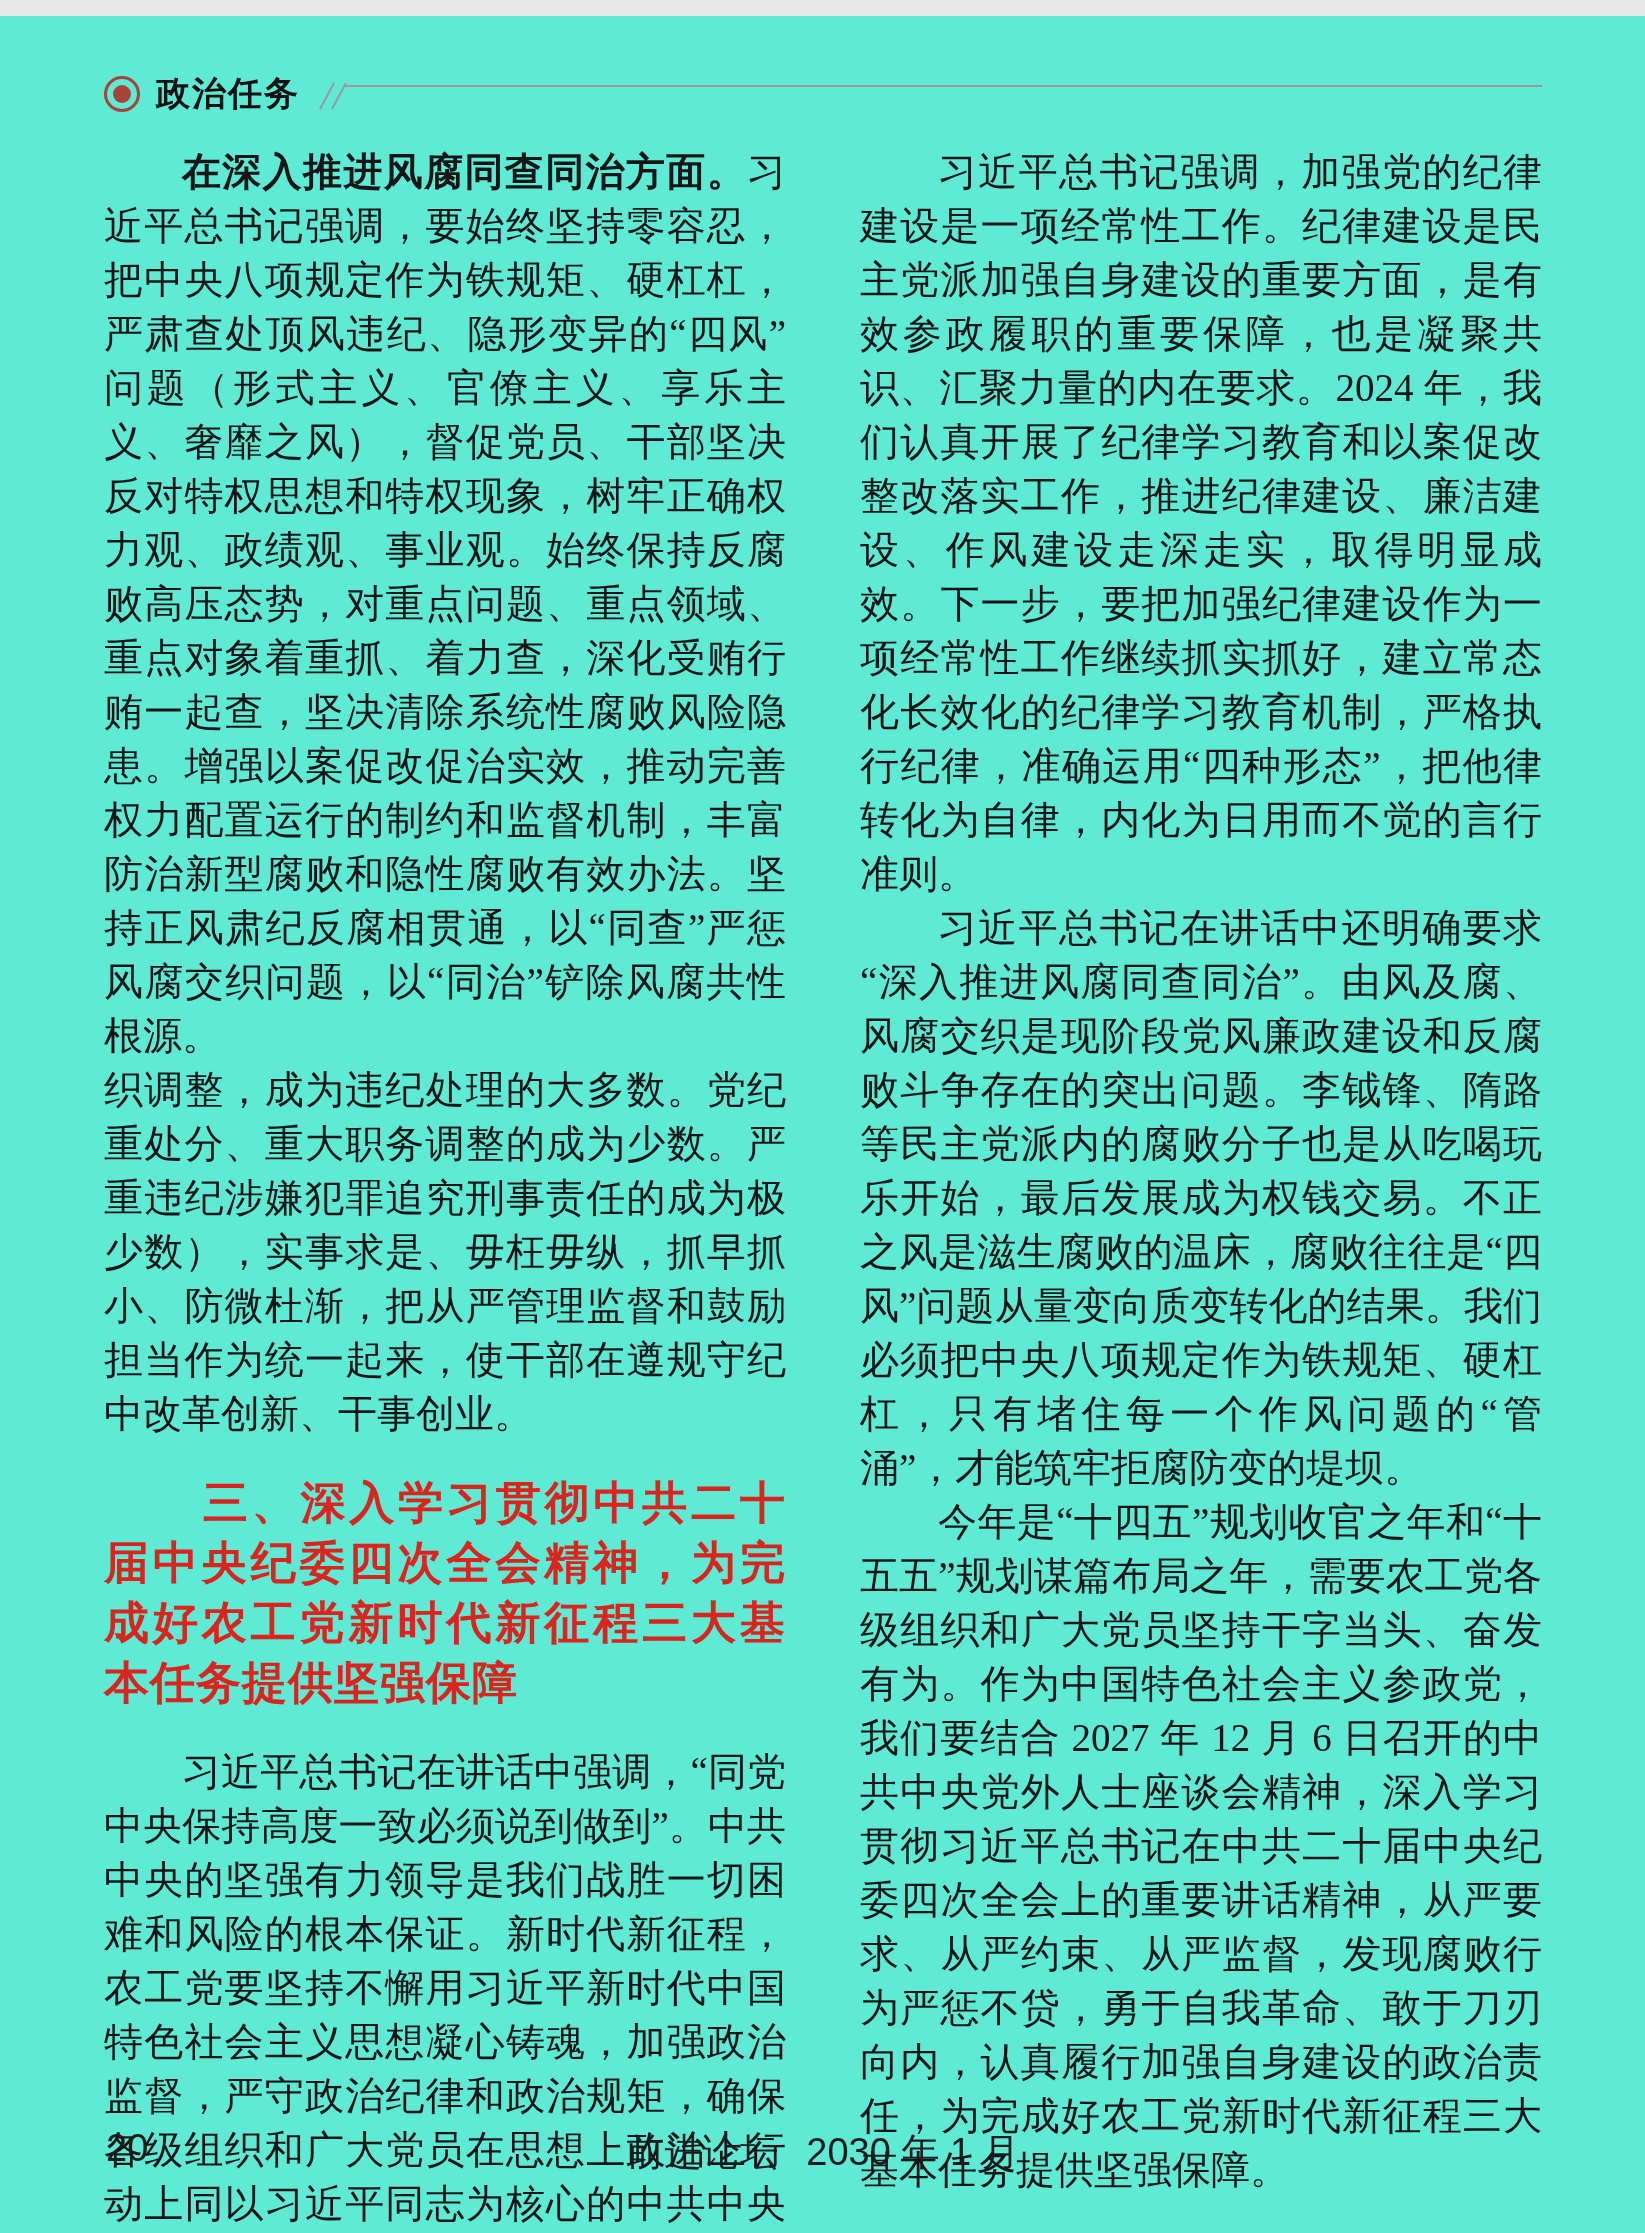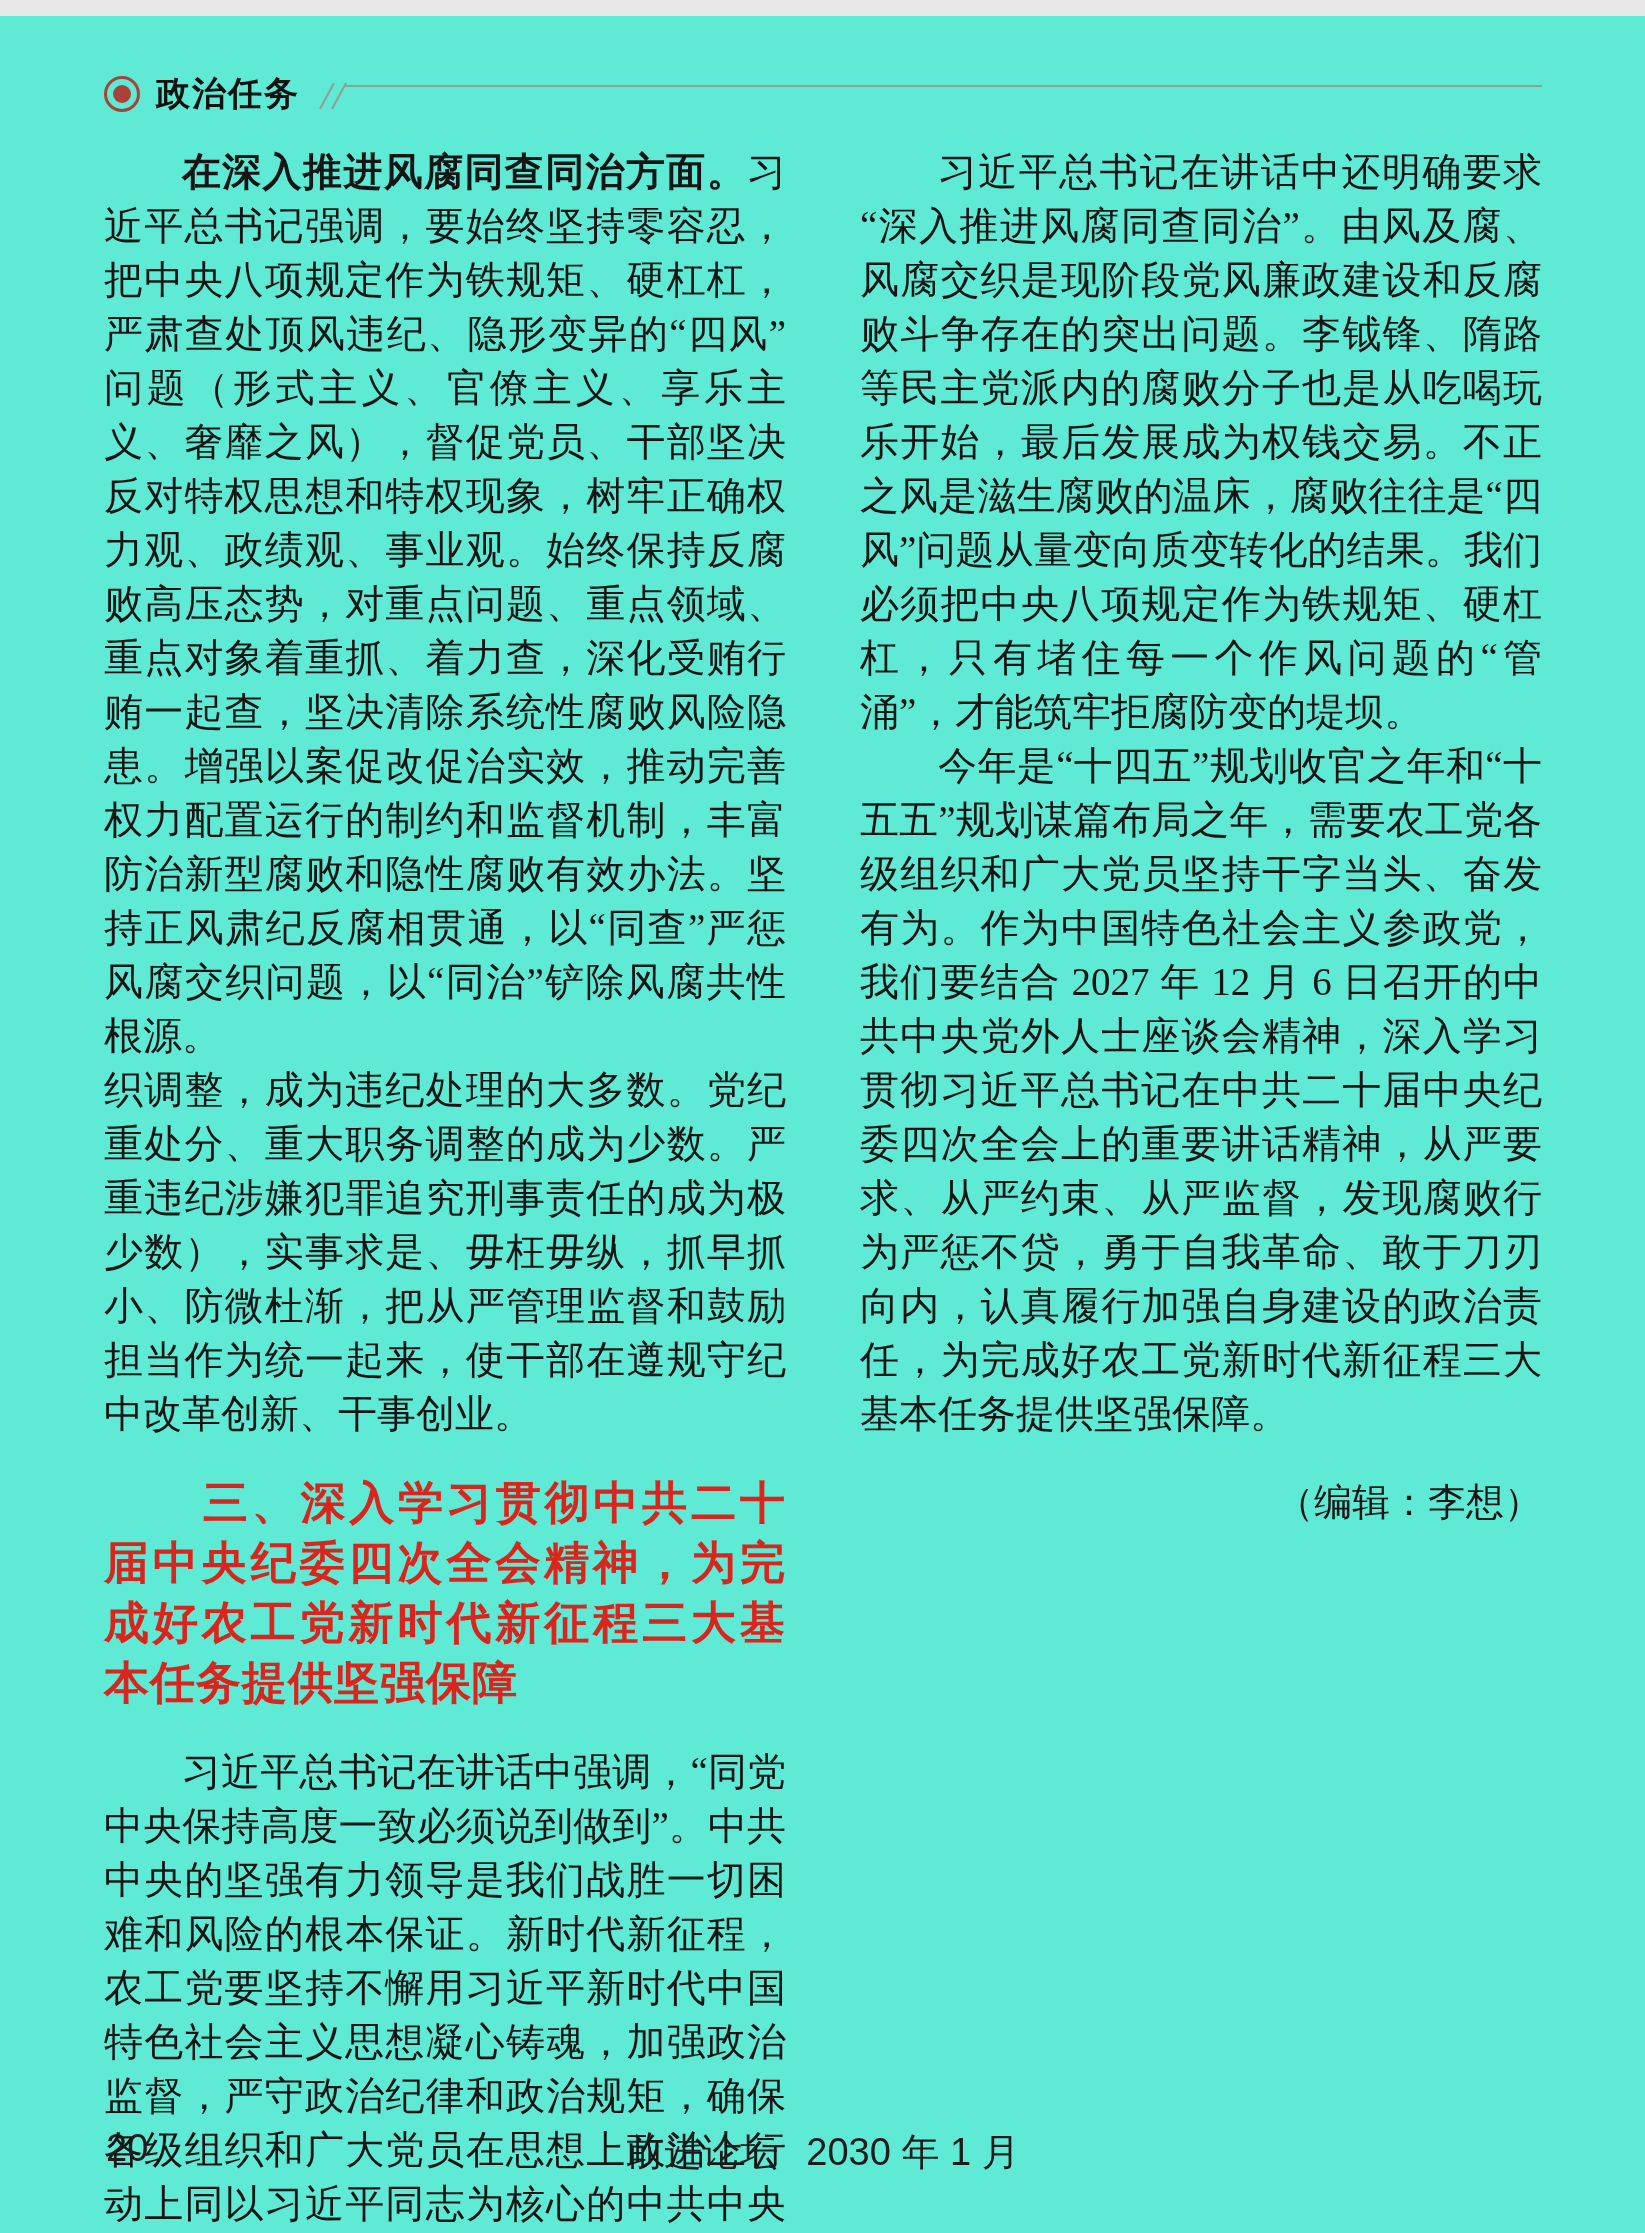--- a/index.html
+++ b/index.html
@@ -102,20 +102,21 @@
   <main class="columns">
 
     <section class="col">
       <p class="para"><span class="bold-lead">在深入推进风腐同查同治方面。</span><span>习近平总书记强调，要始终坚持零容忍，把中央八项规定作为铁规矩、硬杠杠，严肃查处顶风违纪、隐形变异的“四风”问题（形式主义、官僚主义、享乐主义、奢靡之风），督促党员、干部坚决反对特权思想和特权现象，树牢正确权力观、政绩观、事业观。始终保持反腐败高压态势，对重点问题、重点领域、重点对象着重抓、着力查，深化受贿行贿一起查，坚决清除系统性腐败风险隐患。增强以案促改促治实效，推动完善权力配置运行的制约和监督机制，丰富防治新型腐败和隐性腐败有效办法。坚持正风肃纪反腐相贯通，以“同查”严惩风腐交织问题，以“同治”铲除风腐共性根源。</span></p>
       <p class="para noindent">织调整，成为违纪处理的大多数。党纪重处分、重大职务调整的成为少数。严重违纪涉嫌犯罪追究刑事责任的成为极少数），实事求是、毋枉毋纵，抓早抓小、防微杜渐，把从严管理监督和鼓励担当作为统一起来，使干部在遵规守纪中改革创新、干事创业。</p>
       <h2 class="red-heading">三、深入学习贯彻中共二十届中央纪委四次全会精神，为完成好农工党新时代新征程三大基本任务提供坚强保障</h2>
       <p class="para">习近平总书记在讲话中强调，“同党中央保持高度一致必须说到做到”。中共中央的坚强有力领导是我们战胜一切困难和风险的根本保证。新时代新征程，农工党要坚持不懈用习近平新时代中国特色社会主义思想凝心铸魂，加强政治监督，严守政治纪律和政治规矩，确保各级组织和广大党员在思想上政治上行动上同以习近平同志为核心的中共中央保持高度一致，助力确保党和国家各项决策部署落地见效，合力推动改革攻坚、促进高质量发展。</p>
     </section>
 
     <section class="col">
+      <p class="para">习近平总书记强调，加强党的纪律建设是一项经常性工作。纪律建设是民主党派加强自身建设的重要方面，是有效参政履职的重要保障，也是凝聚共识、汇聚力量的内在要求。2024 年，我们认真开展了纪律学习教育和以案促改整改落实工作，推进纪律建设、廉洁建设、作风建设走深走实，取得明显成效。下一步，要把加强纪律建设作为一项经常性工作继续抓实抓好，建立常态化长效化的纪律学习教育机制，严格执行纪律，准确运用“四种形态”，把他律转化为自律，内化为日用而不觉的言行准则。</p>
       <p class="para">习近平总书记在讲话中还明确要求“深入推进风腐同查同治”。由风及腐、风腐交织是现阶段党风廉政建设和反腐败斗争存在的突出问题。李钺锋、隋路等民主党派内的腐败分子也是从吃喝玩乐开始，最后发展成为权钱交易。不正之风是滋生腐败的温床，腐败往往是“四风”问题从量变向质变转化的结果。我们必须把中央八项规定作为铁规矩、硬杠杠，只有堵住每一个作风问题的“管涌”，才能筑牢拒腐防变的堤坝。</p>
       <p class="para">今年是“十四五”规划收官之年和“十五五”规划谋篇布局之年，需要农工党各级组织和广大党员坚持干字当头、奋发有为。作为中国特色社会主义参政党，我们要结合 2027 年 12 月 6 日召开的中共中央党外人士座谈会精神，深入学习贯彻习近平总书记在中共二十届中央纪委四次全会上的重要讲话精神，从严要求、从严约束、从严监督，发现腐败行为严惩不贷，勇于自我革命、敢于刀刃向内，认真履行加强自身建设的政治责任，为完成好农工党新时代新征程三大基本任务提供坚强保障。</p>
       <p class="editor-line">（编辑：李想）</p>
     </section>
 
   </main>
 
   <footer class="page-footer">
     <span class="pagenum">20</span>
     <div class="footer-center">

